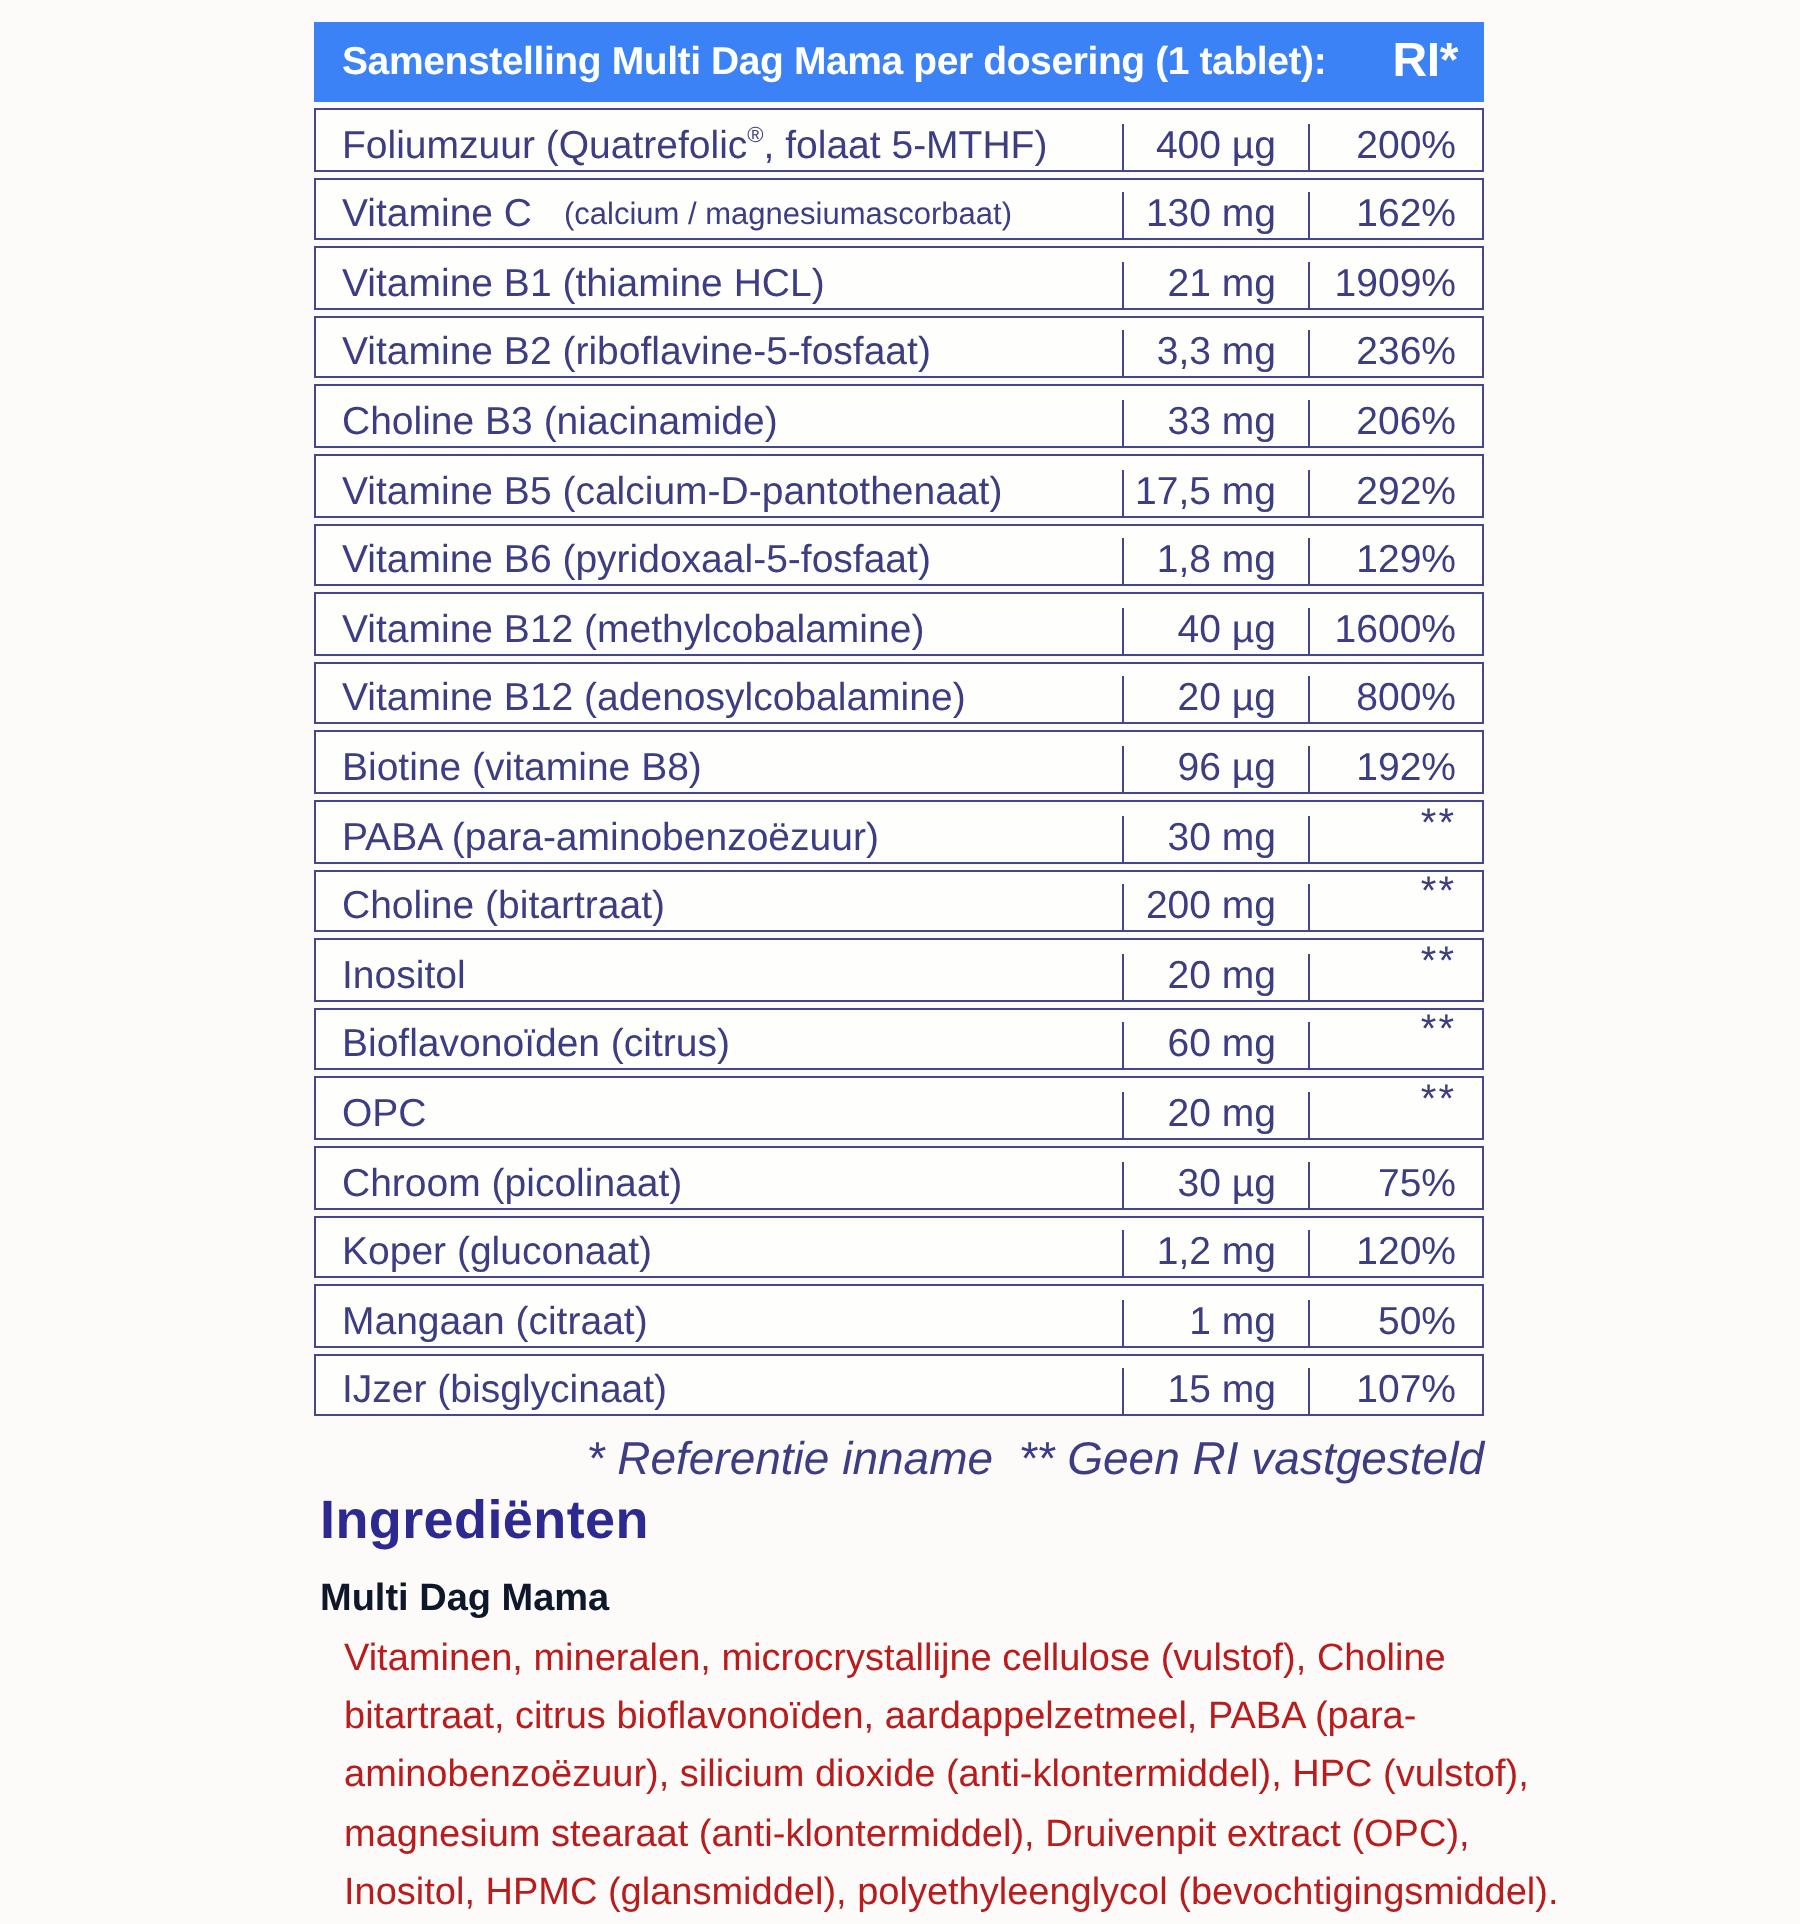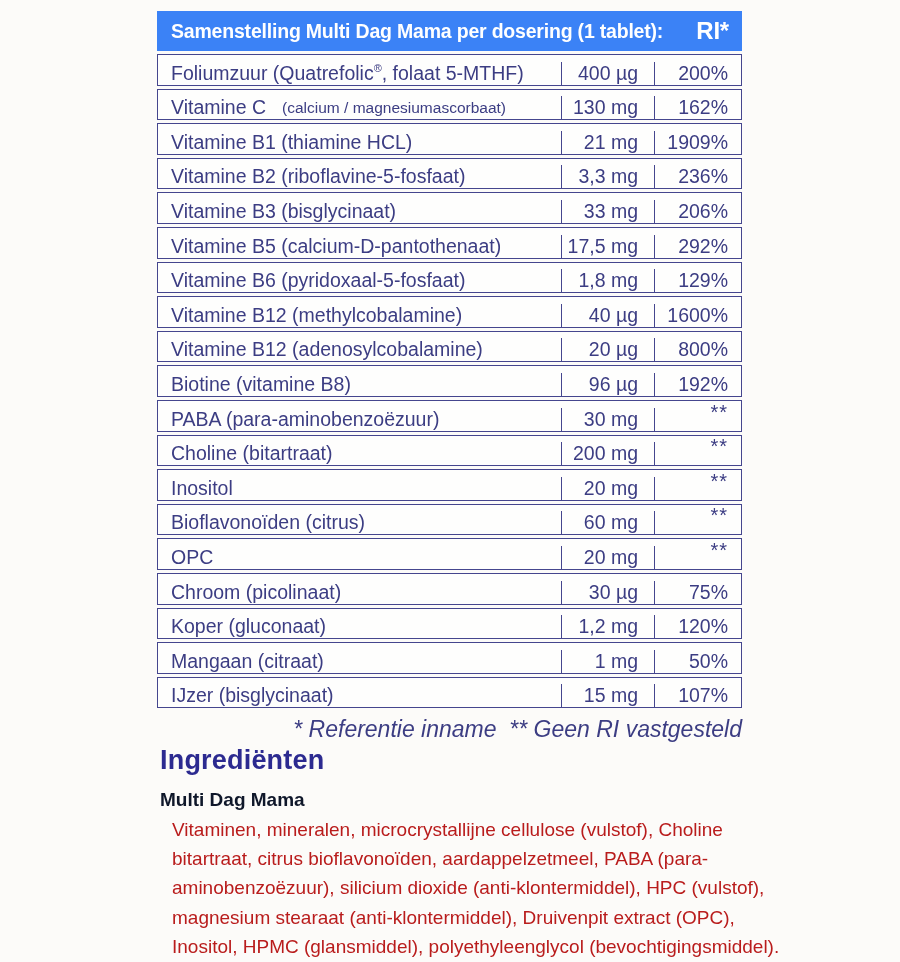--- a/index.html
+++ b/index.html
@@ -128,21 +128,21 @@
     <div class="cell-amount">
           <span>3,3 mg</span>
         </div>
     <div class="cell-ri">
           <span class="ri-val">236%</span>
         </div>
   </div>
 
   <div class="trow">
     <div class="cell-name">
-          <span>Vitamine B3 (bisglycinaat)</span>
+          <span>Choline B3 (niacinamide)</span>
           <span class="sup"></span>
           <span></span>
           <span class="small"></span>
         </div>
     <div class="cell-amount">
           <span>33 mg</span>
         </div>
     <div class="cell-ri">
           <span class="ri-val">206%</span>
         </div>

